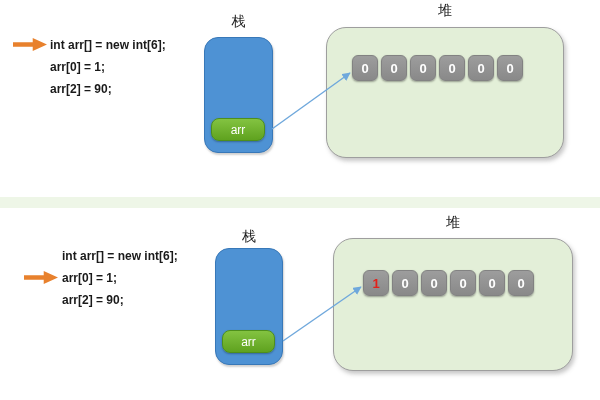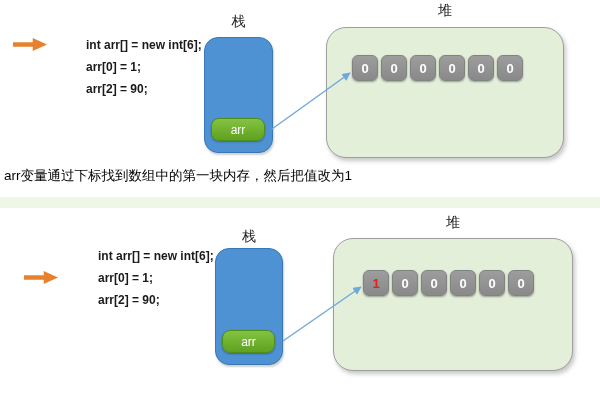--- a/index.html
+++ b/index.html
@@ -8,21 +8,21 @@
     --heap-fill:#E3EFD8; --heap-border:#9E9E9E;
     --cell-fill-top:#9D9D9D; --cell-fill-bottom:#898989; --cell-border:#828282;
     --cell-text:#FFFFFF; --highlight-text:#E32119;
     --connector:#6FA8DC; --arrow:#E8812D; --band:#EEF6E7; --text:#1A1A1A;
   }
   html,body{margin:0;padding:0;}
   body{font-family:"Liberation Sans","DejaVu Sans",sans-serif;background:#fff;}
   .page{position:relative;width:600px;height:400px;background:#fff;overflow:hidden;}
   .abs{position:absolute;}
 
-  .code-line{font-size:12px;font-weight:600;color:var(--text);white-space:pre;line-height:14px;margin-left:36px;}
+  .code-line{font-size:12px;font-weight:600;color:var(--text);white-space:pre;line-height:14px;}
   .arrow-icon{width:34px;height:13px;background:var(--arrow);
     clip-path:polygon(0 32%,58% 32%,58% 0,100% 50%,58% 100%,58% 68%,0 68%);}
 
   .zone-label{font-size:14px;color:#222;text-align:center;}
 
   .stack-box{background:var(--stack-fill);border:1.5px solid var(--stack-border);
     border-radius:14px;box-shadow:1px 2px 2px rgba(120,120,120,.35);box-sizing:border-box;}
   .var-box{background:linear-gradient(var(--var-fill-top),var(--var-fill-bottom));
     border:1px solid var(--var-border);border-radius:8px;color:#fff;font-size:12px;
     display:flex;align-items:center;justify-content:center;box-sizing:border-box;
@@ -62,21 +62,20 @@
     <div class="abs cell-row" style="left:352px;top:55px;">
       <div class="cell">0</div>
       <div class="cell">0</div>
       <div class="cell">0</div>
       <div class="cell">0</div>
       <div class="cell">0</div>
       <div class="cell">0</div>
     </div>
   </div>
 
-  <div class="abs caption" style="left:4px;top:167px;">arr变量通过下标找到数组中的第一块内存，然后把值改为1</div>
   <div class="abs band" style="left:0;top:197px;width:600px;height:11px;"></div>
 
   <div>
     <span class="abs arrow-icon" style="left:24px;top:271px;"></span>
     <div class="abs code-line" style="left:62px;top:249px;">int arr[] = new int[6];</div>
     <div class="abs code-line" style="left:62px;top:271px;">arr[0] = 1;</div>
     <div class="abs code-line" style="left:62px;top:293px;">arr[2] = 90;</div>
 
     <div class="abs zone-label" style="left:215px;top:228px;width:68px;">栈</div>
     <div class="abs stack-box" style="left:215px;top:248px;width:68px;height:117px;"></div>

